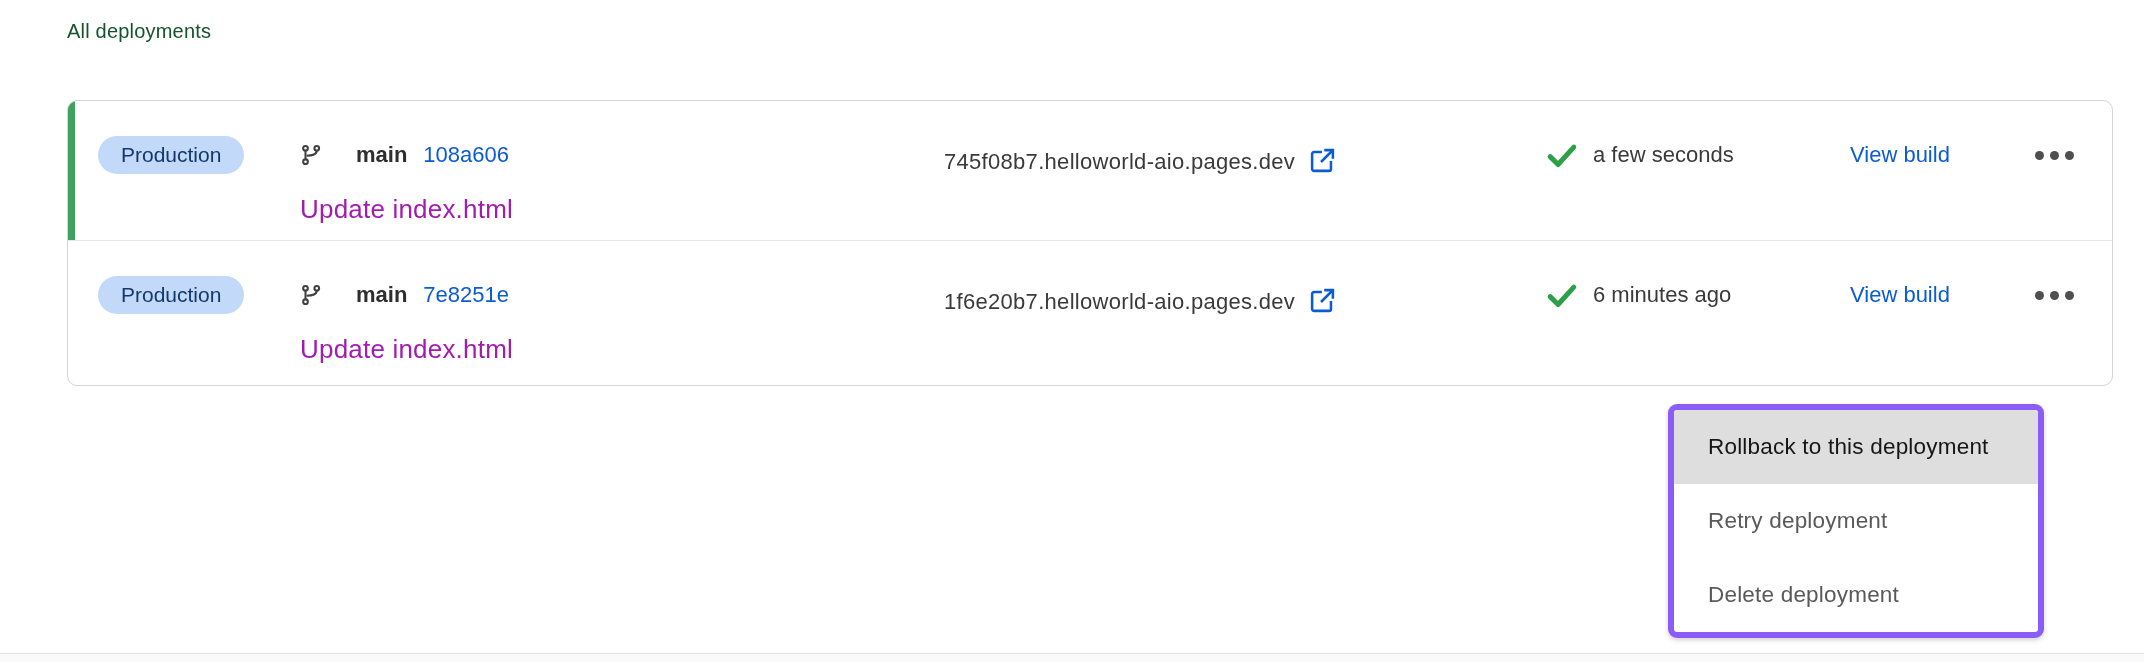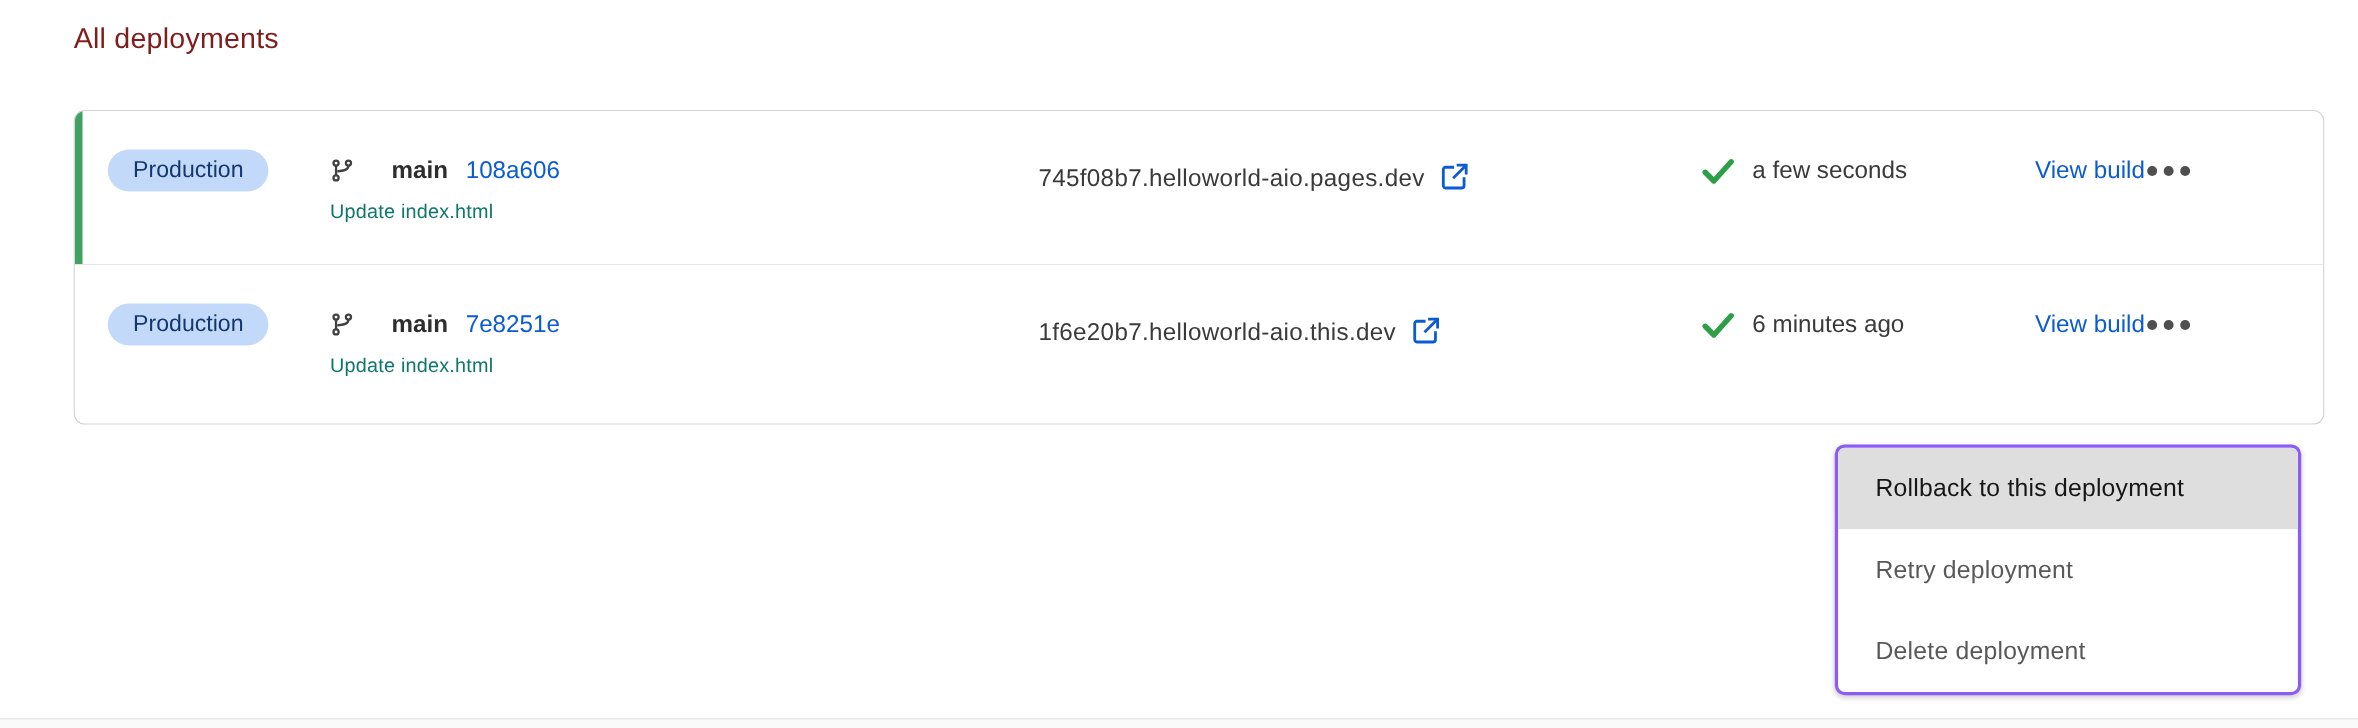--- a/index.html
+++ b/index.html
@@ -19,21 +19,21 @@
   html,body{width:2144px;height:662px;}
   body{
     font-family:"Liberation Sans","DejaVu Sans",sans-serif;
     background:#ffffff;
     color:var(--c-text);
     position:relative;
     overflow:hidden;
   }
   .page-title{
     position:absolute;left:67px;top:20px;
-    font-size:26px;font-weight:500;color:#7f1d1d;
+    font-size:20px;font-weight:500;color:#14532d;
     letter-spacing:0.2px;
   }
   .deploy-table{
     position:absolute;left:67px;top:100px;width:2046px;
     border:1px solid var(--c-border);
     border-radius:10px;
     background:#fff;
     overflow:hidden;
   }
   .grid-row{
@@ -66,36 +66,36 @@
     background:var(--c-badge-bg);
     color:var(--c-badge-text);
     border-radius:19px;
     font-size:21px;
   }
   .source-line{display:flex;align-items:center;gap:16px;height:40px;}
   .branch-icon{color:#404040;display:inline-flex;}
   .branch-name{font-weight:700;font-size:22px;color:#2e2e2e;margin-left:18px;}
   .commit-link{font-size:22px;color:var(--c-link);text-decoration:none;cursor:pointer;}
   .commit-msg{
-    margin-top:7px;font-size:18px;color:#0f766e;letter-spacing:0.2px;
+    margin-top:19px;font-size:26px;color:#a21caf;letter-spacing:0.2px;
   }
   .deploy-line{display:flex;align-items:flex-end;gap:13px;}
   .deploy-url{font-size:22px;color:#3a3a3a;letter-spacing:0.3px;}
   .ext-icon{color:var(--c-link);display:inline-flex;cursor:pointer;}
   .status-line{display:flex;gap:15px;}
   .check-icon{color:var(--c-success);display:inline-flex;}
   .status-text{font-size:22px;color:#3a3a3a;}
-  .actions-cell{display:flex;align-items:center;justify-content:flex-start;width:100%;}
+  .actions-cell{display:flex;align-items:center;justify-content:space-between;width:100%;}
   .view-build{font-size:22px;color:var(--c-link);text-decoration:none;cursor:pointer;}
   .dots-btn{display:inline-flex;gap:6px;align-items:center;cursor:pointer;padding:6px 2px;background:none;border:none;}
   .dots-btn i{width:9px;height:9px;border-radius:50%;background:#4f4f4f;display:block;}
   .context-menu{
-    position:absolute;left:1668px;top:404px;width:424px;
+    position:absolute;left:1668px;top:404px;width:376px;
     background:#fff;
-    border:3px solid #8b5cf6;
+    border:6px solid #8b5cf6;
     border-radius:9px;
     overflow:hidden;
     box-shadow:0 2px 5px rgba(0,0,0,0.18);
     z-index:10;
   }
   .menu-item{
     height:74px;display:flex;align-items:center;
     padding-left:34px;
     font-size:22.5px;color:var(--c-text-muted);
     cursor:pointer;letter-spacing:0.2px;
@@ -195,21 +195,21 @@
           </svg>
         </span>
         <span class="branch-name">main</span>
         <a class="commit-link">7e8251e</a>
       </div>
       <div class="commit-msg">Update index.html</div>
     </div>
 
     <div class="cell">
       <div class="line1 deploy-line">
-        <span class="deploy-url">1f6e20b7.helloworld-aio.this.dev</span>
+        <span class="deploy-url">1f6e20b7.helloworld-aio.pages.dev</span>
         <span class="ext-icon">
           <svg viewBox="0 0 24 24" width="29" height="29" fill="none" stroke="currentColor" stroke-width="2.1" stroke-linecap="square">
             <path d="M19 13.5 V19 a1.6 1.6 0 0 1 -1.6 1.6 H5 A1.6 1.6 0 0 1 3.4 19 V6.6 A1.6 1.6 0 0 1 5 5 h5.5"></path>
             <path d="M14.5 3.4 H20.6 V9.5"></path>
               <path d="M20.2 3.8 L11.5 12.5"></path>
           </svg>
         </span>
       </div>
     </div>
 

